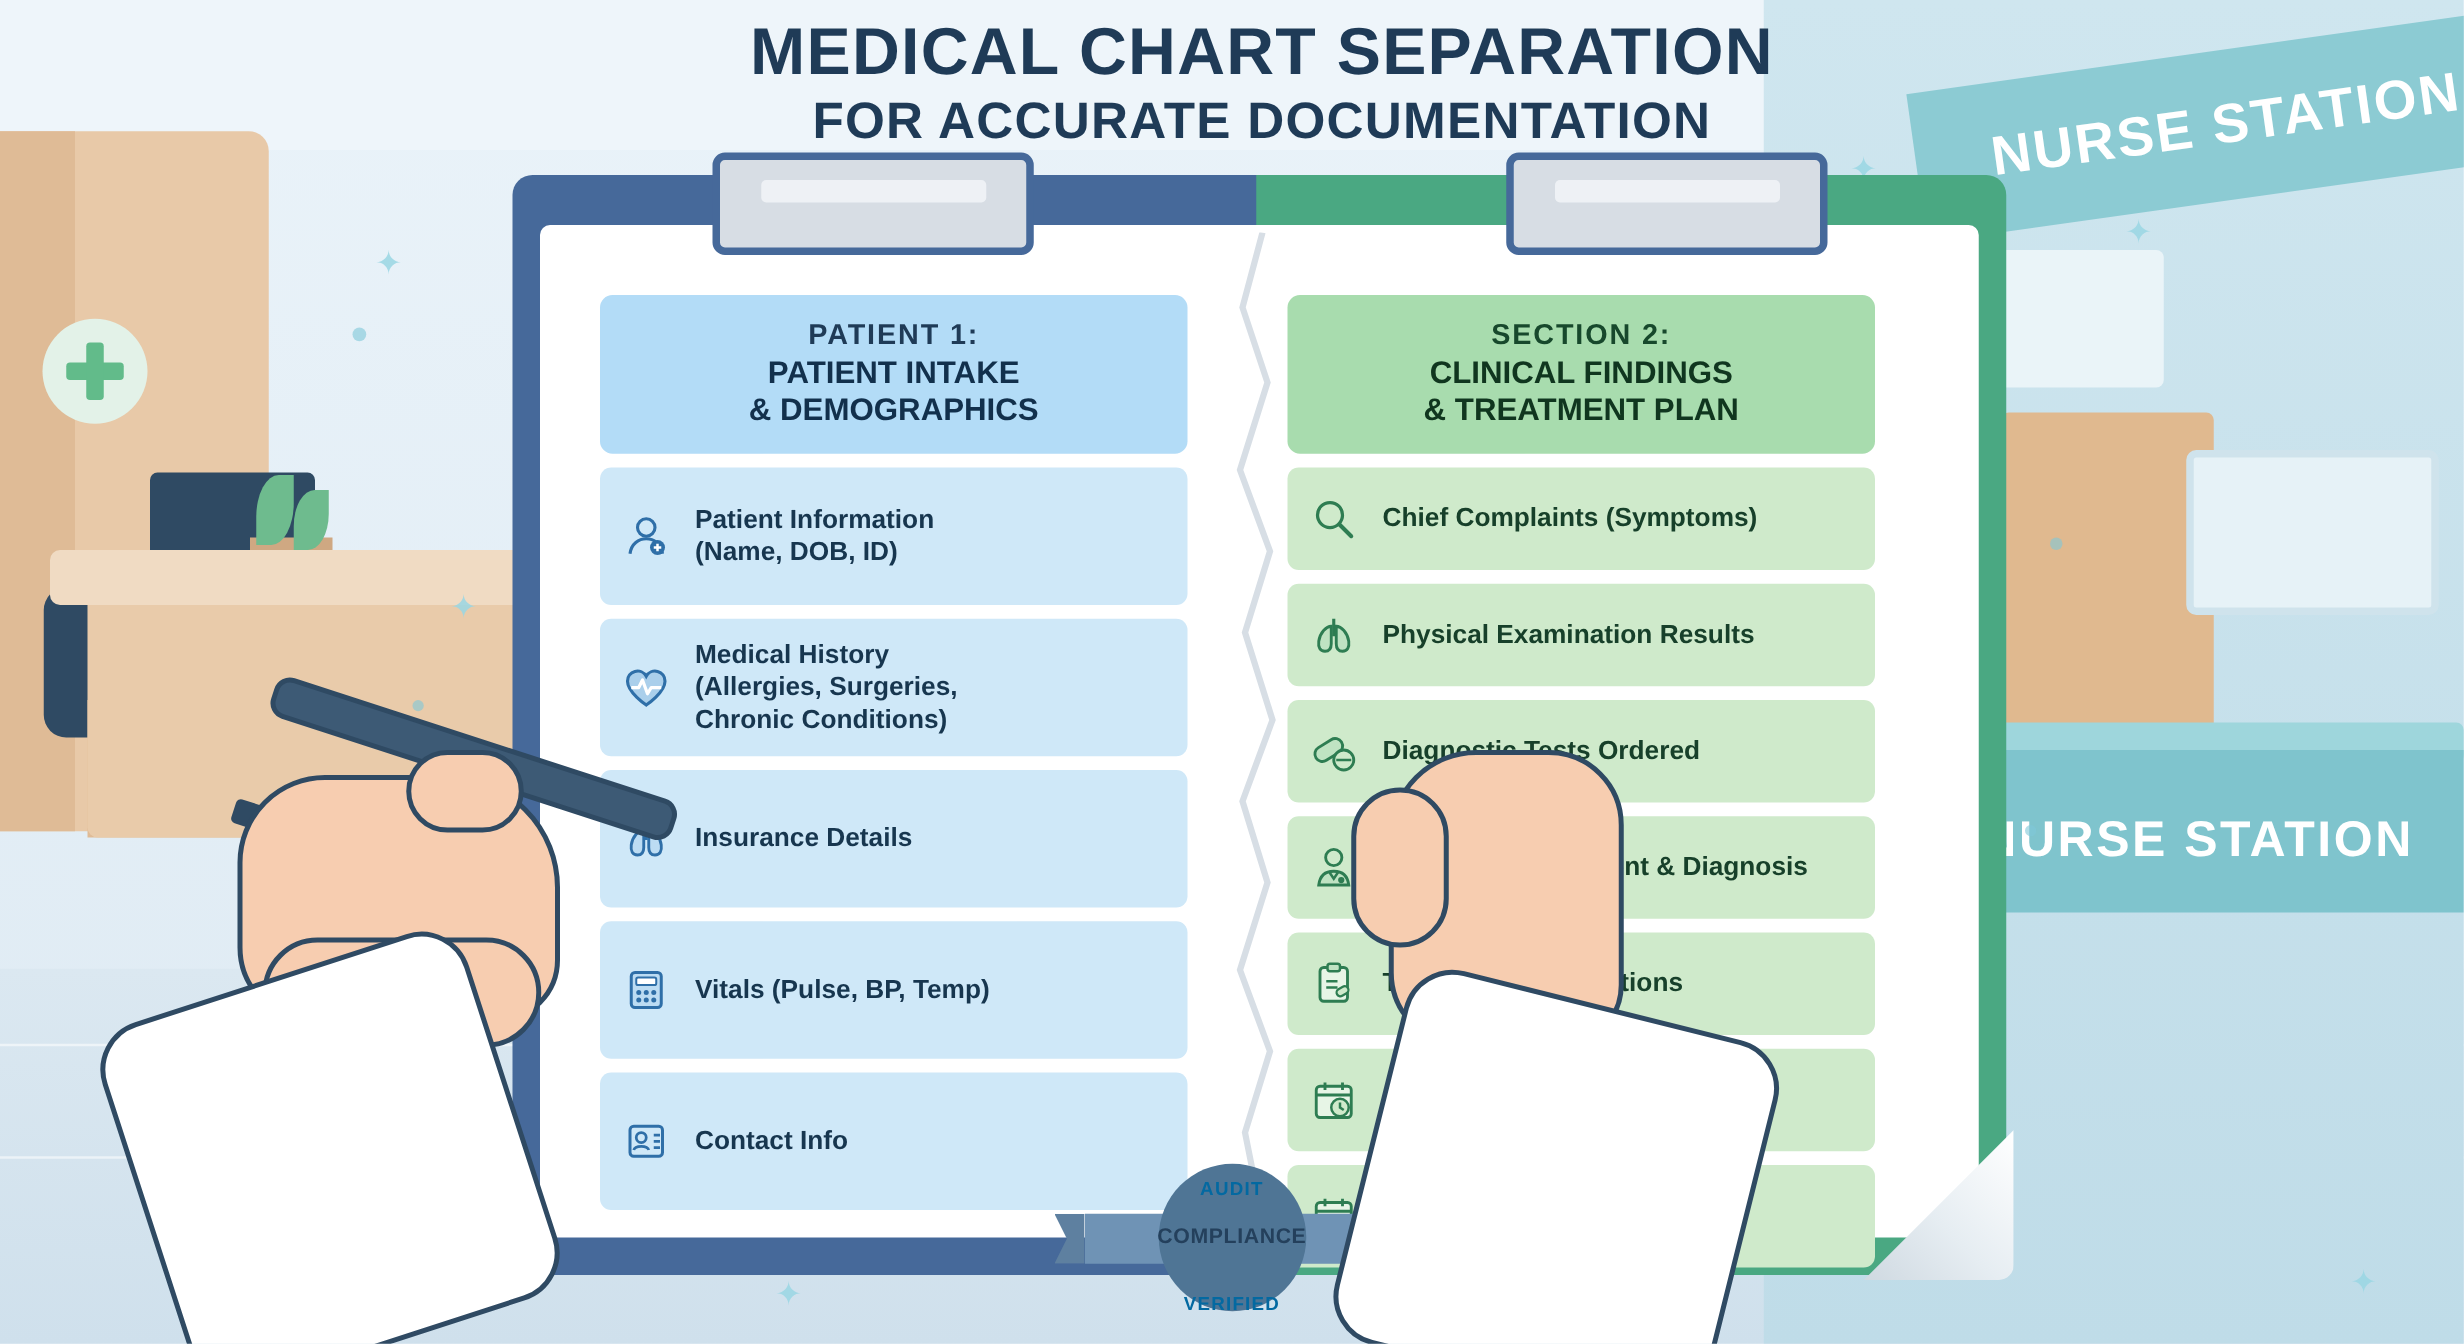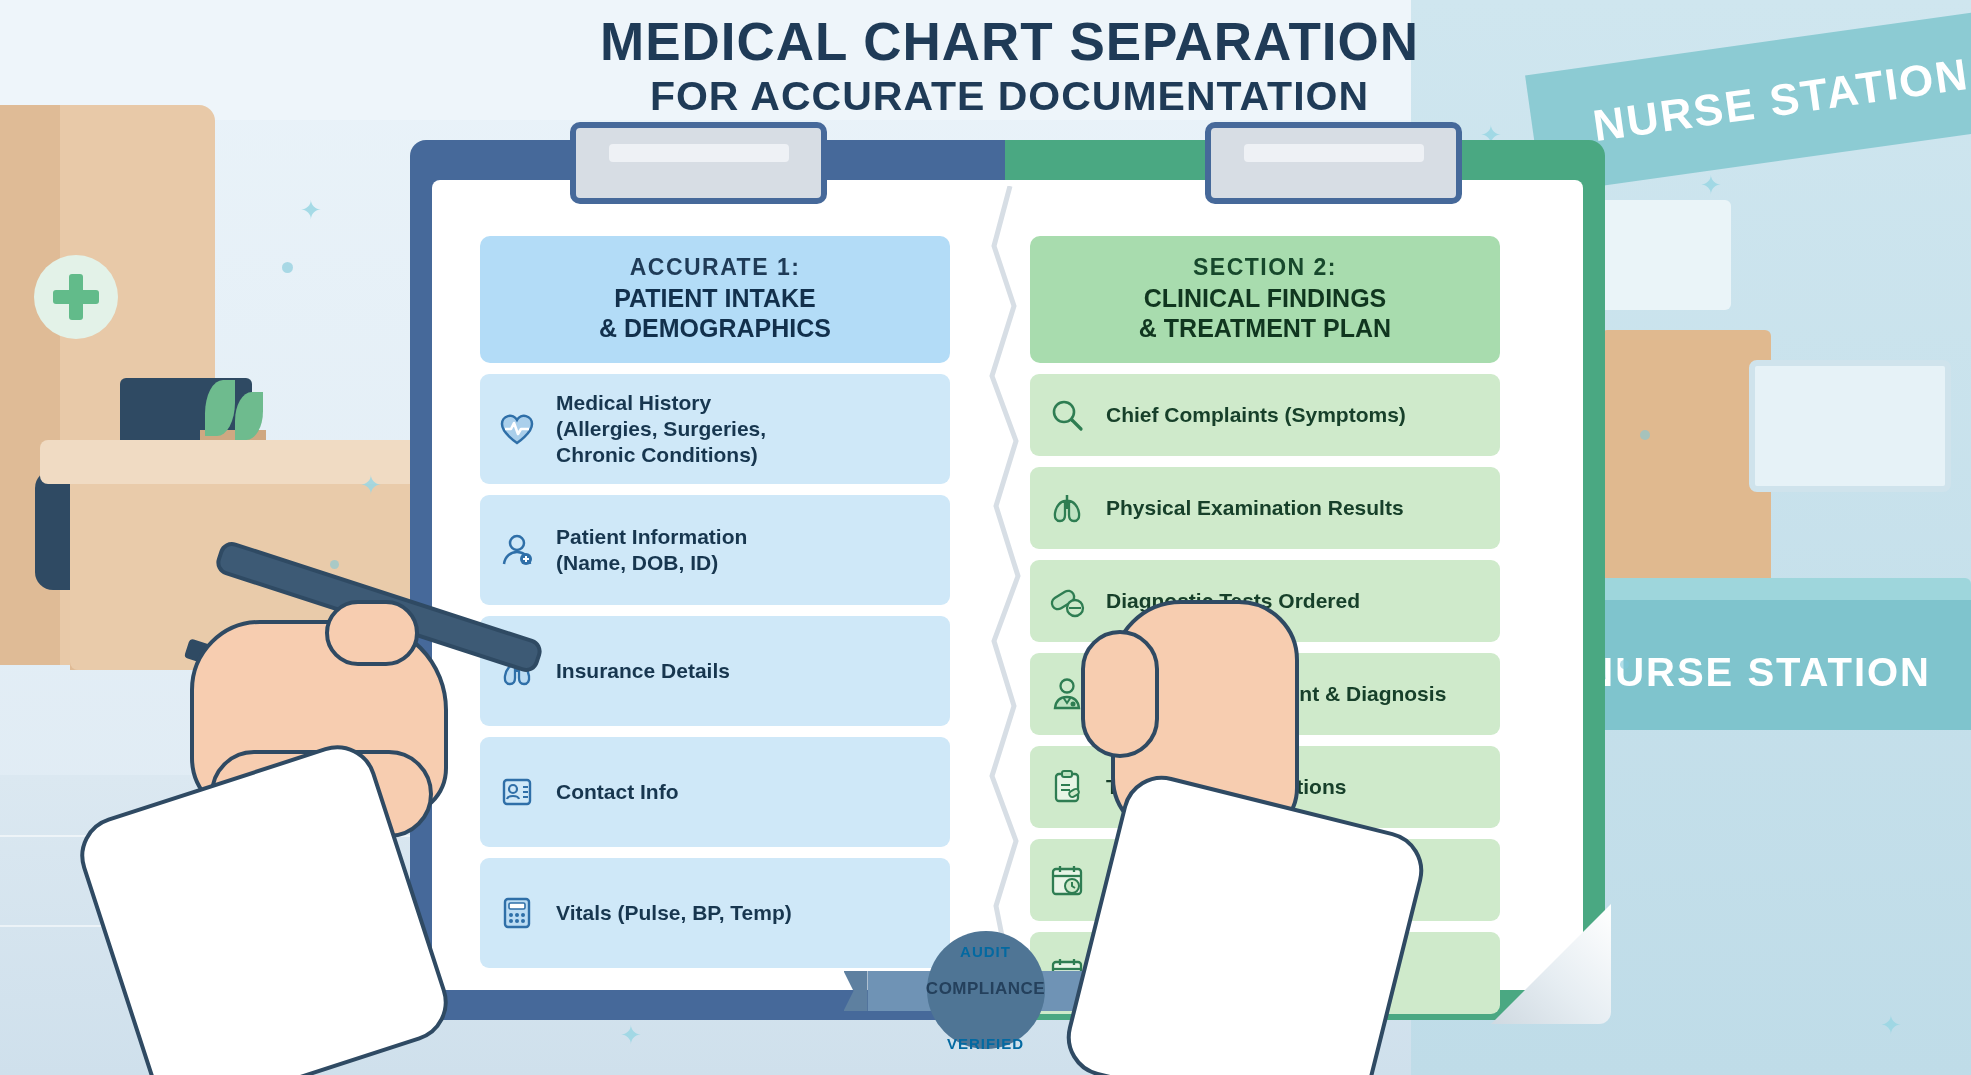--- a/index.html
+++ b/index.html
@@ -177,89 +177,89 @@
     <div class="tear">
       <svg width="56" height="800" viewBox="0 0 56 800">
         <path d="M30 0 L14 60 L34 120 L12 190 L36 255 L16 320 L38 390 L14 455 L34 520 L12 590 L36 655 L16 720 L32 800 L56 800 L56 0 Z" fill="#ffffff"></path>
         <path d="M30 0 L14 60 L34 120 L12 190 L36 255 L16 320 L38 390 L14 455 L34 520 L12 590 L36 655 L16 720 L32 800" fill="none" stroke="#d7dee5" stroke-width="5"></path>
         <path d="M22 0 L6 60 L26 120 L4 190 L28 255 L8 320 L30 390 L6 455 L26 520 L4 590 L28 655 L8 720 L24 800 L0 800 L0 0 Z" fill="#ffffff"></path>
       </svg>
     </div>
 
     <div class="col col-left">
       <div class="sec-head blue">
-        <div class="ln1">ACCURATE 1:</div>
+        <div class="ln1">PATIENT 1:</div>
         <div class="ln2" style="white-space:pre-line">PATIENT INTAKE
 &amp; DEMOGRAPHICS</div>
+      </div>
+
+      <div class="item blue tall">
+        <span class="ico">
+          <svg width="40" height="40" viewBox="0 0 40 40">
+              <circle cx="20" cy="13" r="7" fill="none" stroke="#2f6fa8" stroke-width="2.5"></circle>
+              <path d="M7 34c1-8 7-12 13-12s12 4 13 12" fill="none" stroke="#2f6fa8" stroke-width="2.5"></path>
+              <circle cx="29" cy="29" r="6" fill="#2f6fa8"></circle>
+              <path d="M29 26v6M26 29h6" stroke="#fff" stroke-width="2"></path>
+            </svg>
+        </span>
+        <span class="lbl" style="white-space:pre-line">Patient Information
+(Name, DOB, ID)</span>
       </div>
 
       <div class="item blue tall">
         <span class="ico">
           <svg width="42" height="42" viewBox="0 0 42 42">
               <path d="M21 35S6 25 6 16a8 8 0 0115-4 8 8 0 0115 4c0 9-15 19-15 19z" fill="#3b82c4" opacity=".25"></path>
               <path d="M21 35S6 25 6 16a8 8 0 0115-4 8 8 0 0115 4c0 9-15 19-15 19z" fill="none" stroke="#2f6fa8" stroke-width="2.5"></path>
               <path d="M9 21h6l3-6 4 11 3-5h8" fill="none" stroke="#ffffff" stroke-width="2.6" stroke-linejoin="round"></path>
             </svg>
         </span>
         <span class="lbl" style="white-space:pre-line">Medical History
 (Allergies, Surgeries,
 Chronic Conditions)</span>
       </div>
 
       <div class="item blue tall">
         <span class="ico">
-          <svg width="40" height="40" viewBox="0 0 40 40">
-              <circle cx="20" cy="13" r="7" fill="none" stroke="#2f6fa8" stroke-width="2.5"></circle>
-              <path d="M7 34c1-8 7-12 13-12s12 4 13 12" fill="none" stroke="#2f6fa8" stroke-width="2.5"></path>
-              <circle cx="29" cy="29" r="6" fill="#2f6fa8"></circle>
-              <path d="M29 26v6M26 29h6" stroke="#fff" stroke-width="2"></path>
-            </svg>
-        </span>
-        <span class="lbl" style="white-space:pre-line">Patient Information
-(Name, DOB, ID)</span>
-      </div>
-
-      <div class="item blue tall">
-        <span class="ico">
           <svg width="42" height="42" viewBox="0 0 42 42">
               <path d="M21 8v14" stroke="#2f6fa8" stroke-width="2.5"></path>
               <path d="M19 14c-4 0-9 5-10 12-.6 5 1 8 5 8 3 0 5-2 5-6z" fill="#bcdcf3" stroke="#2f6fa8" stroke-width="2.3"></path>
               <path d="M23 14c4 0 9 5 10 12 .6 5-1 8-5 8-3 0-5-2-5-6z" fill="#bcdcf3" stroke="#2f6fa8" stroke-width="2.3"></path>
             </svg>
         </span>
         <span class="lbl" style="white-space:pre-line">Insurance Details</span>
-      </div>
-
-      <div class="item blue tall">
-        <span class="ico">
-          <svg width="40" height="40" viewBox="0 0 40 40">
-              <rect x="7" y="8" width="26" height="24" rx="3" fill="none" stroke="#2f6fa8" stroke-width="2.4"></rect>
-              <circle cx="16" cy="17" r="4" fill="none" stroke="#2f6fa8" stroke-width="2.2"></circle>
-              <path d="M10 27c1-4 11-4 12 0" fill="none" stroke="#2f6fa8" stroke-width="2.2"></path>
-              <path d="M26 15h5M26 20h5M26 25h5" stroke="#2f6fa8" stroke-width="2.2"></path>
-            </svg>
-        </span>
-        <span class="lbl" style="white-space:pre-line">Contact Info</span>
       </div>
 
       <div class="item blue tall">
         <span class="ico">
           <svg width="40" height="40" viewBox="0 0 40 40">
               <rect x="8" y="6" width="24" height="28" rx="3" fill="#bcdcf3" stroke="#2f6fa8" stroke-width="2.4"></rect>
               <rect x="12" y="10" width="16" height="6" rx="1.5" fill="#fff" stroke="#2f6fa8" stroke-width="1.6"></rect>
               <circle cx="14" cy="22" r="2" fill="#2f6fa8"></circle>
               <circle cx="20" cy="22" r="2" fill="#2f6fa8"></circle>
               <circle cx="26" cy="22" r="2" fill="#2f6fa8"></circle>
               <circle cx="14" cy="28" r="2" fill="#2f6fa8"></circle>
               <circle cx="20" cy="28" r="2" fill="#2f6fa8"></circle>
               <circle cx="26" cy="28" r="2" fill="#2f6fa8"></circle>
             </svg>
         </span>
         <span class="lbl" style="white-space:pre-line">Vitals (Pulse, BP, Temp)</span>
       </div>
+
+      <div class="item blue tall">
+        <span class="ico">
+          <svg width="40" height="40" viewBox="0 0 40 40">
+              <rect x="7" y="8" width="26" height="24" rx="3" fill="none" stroke="#2f6fa8" stroke-width="2.4"></rect>
+              <circle cx="16" cy="17" r="4" fill="none" stroke="#2f6fa8" stroke-width="2.2"></circle>
+              <path d="M10 27c1-4 11-4 12 0" fill="none" stroke="#2f6fa8" stroke-width="2.2"></path>
+              <path d="M26 15h5M26 20h5M26 25h5" stroke="#2f6fa8" stroke-width="2.2"></path>
+            </svg>
+        </span>
+        <span class="lbl" style="white-space:pre-line">Contact Info</span>
+      </div>
     </div>
 
     <div class="col col-right">
       <div class="sec-head green">
         <div class="ln1">SECTION 2:</div>
         <div class="ln2" style="white-space:pre-line">CLINICAL FINDINGS
 &amp; TREATMENT PLAN</div>
       </div>
 
       <div class="item green">

